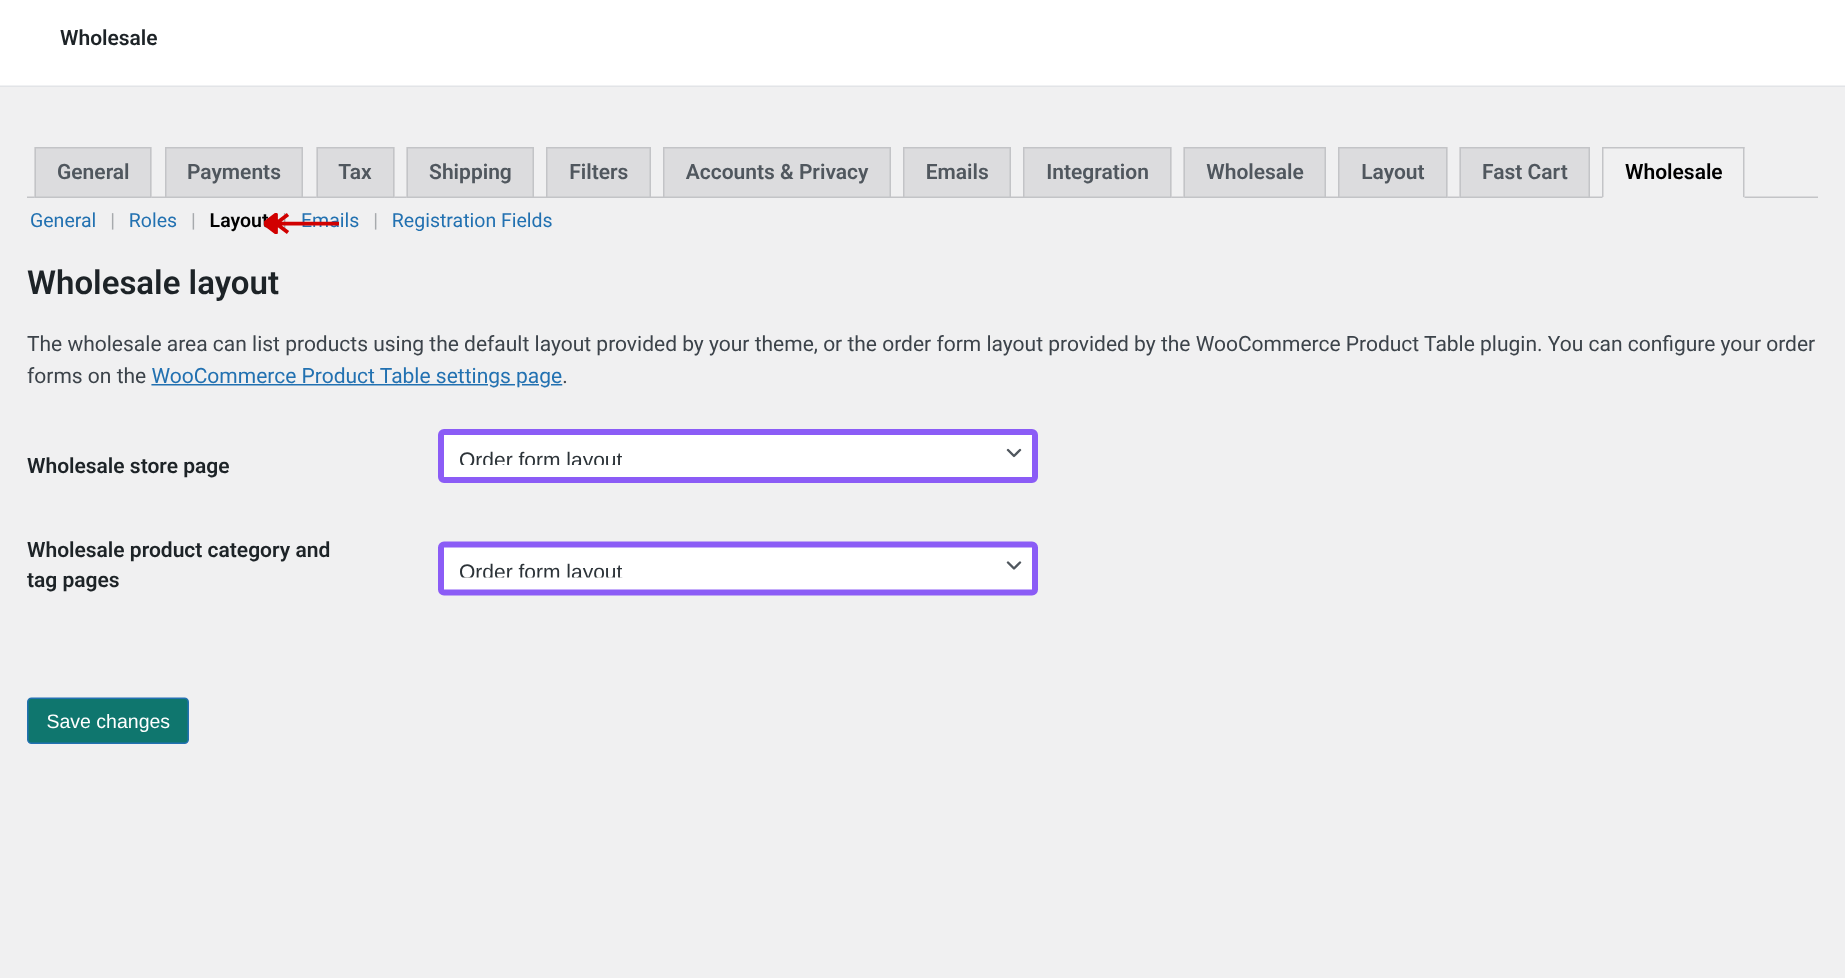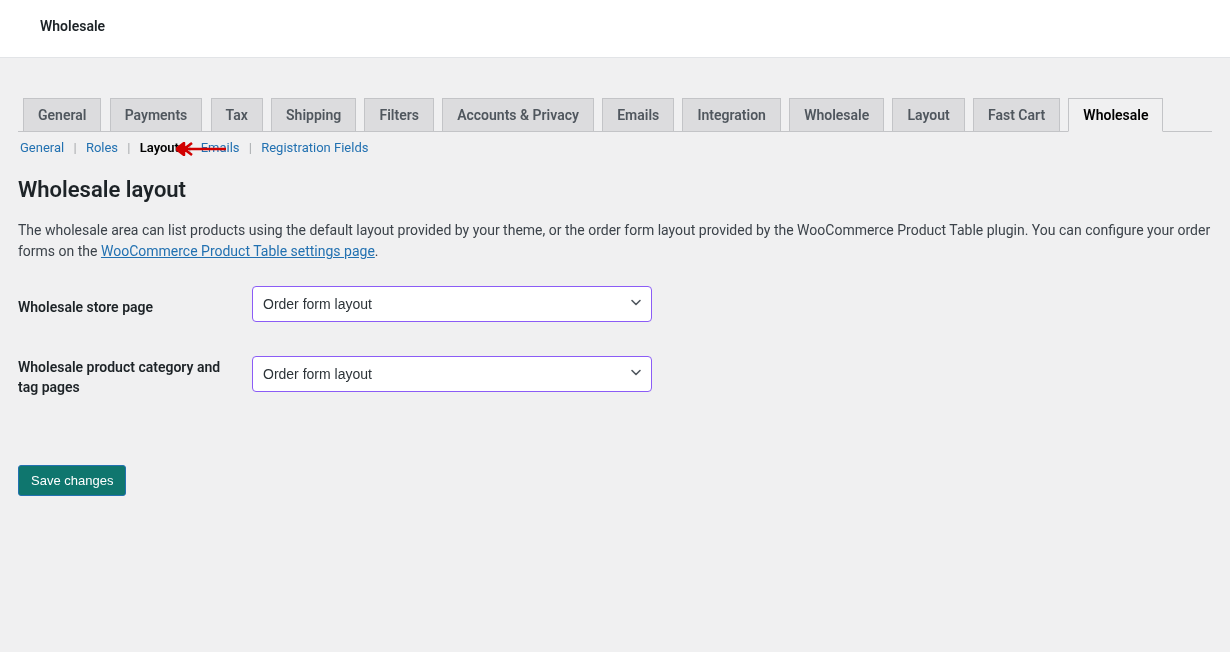--- a/index.html
+++ b/index.html
@@ -100,21 +100,22 @@
       text-decoration: underline;
       text-align: right;
     }
     .form-table {
       margin-top: 24px;
       width: 100%;
     }
     .form-row {
       display: flex;
       margin-bottom: 28px;
-      align-items: center;
+      align-items: flex-end;
+      gap: 40px;
     }
     .form-label {
       width: 234px;
       font-size: 14px;
       font-weight: 600;
       color: #1d2327;
       padding-top: 8px;
       padding-right: 10px;
       line-height: 1.4;
     }
@@ -124,21 +125,21 @@
     .select-wrapper {
       position: relative;
       width: 400px;
     }
     select {
       width: 100%;
       padding: 8px 32px 8px 10px;
       font-size: 14px;
       color: #2c3338;
       background: #ffffff;
-      border: 1px solid #8b5cf6;
+      border: 4px solid #8b5cf6;
       border-radius: 4px;
       appearance: none;
       -webkit-appearance: none;
       cursor: pointer;
       height: 36px;
     }
     .select-arrow {
       position: absolute;
       right: 10px;
       top: 50%;

